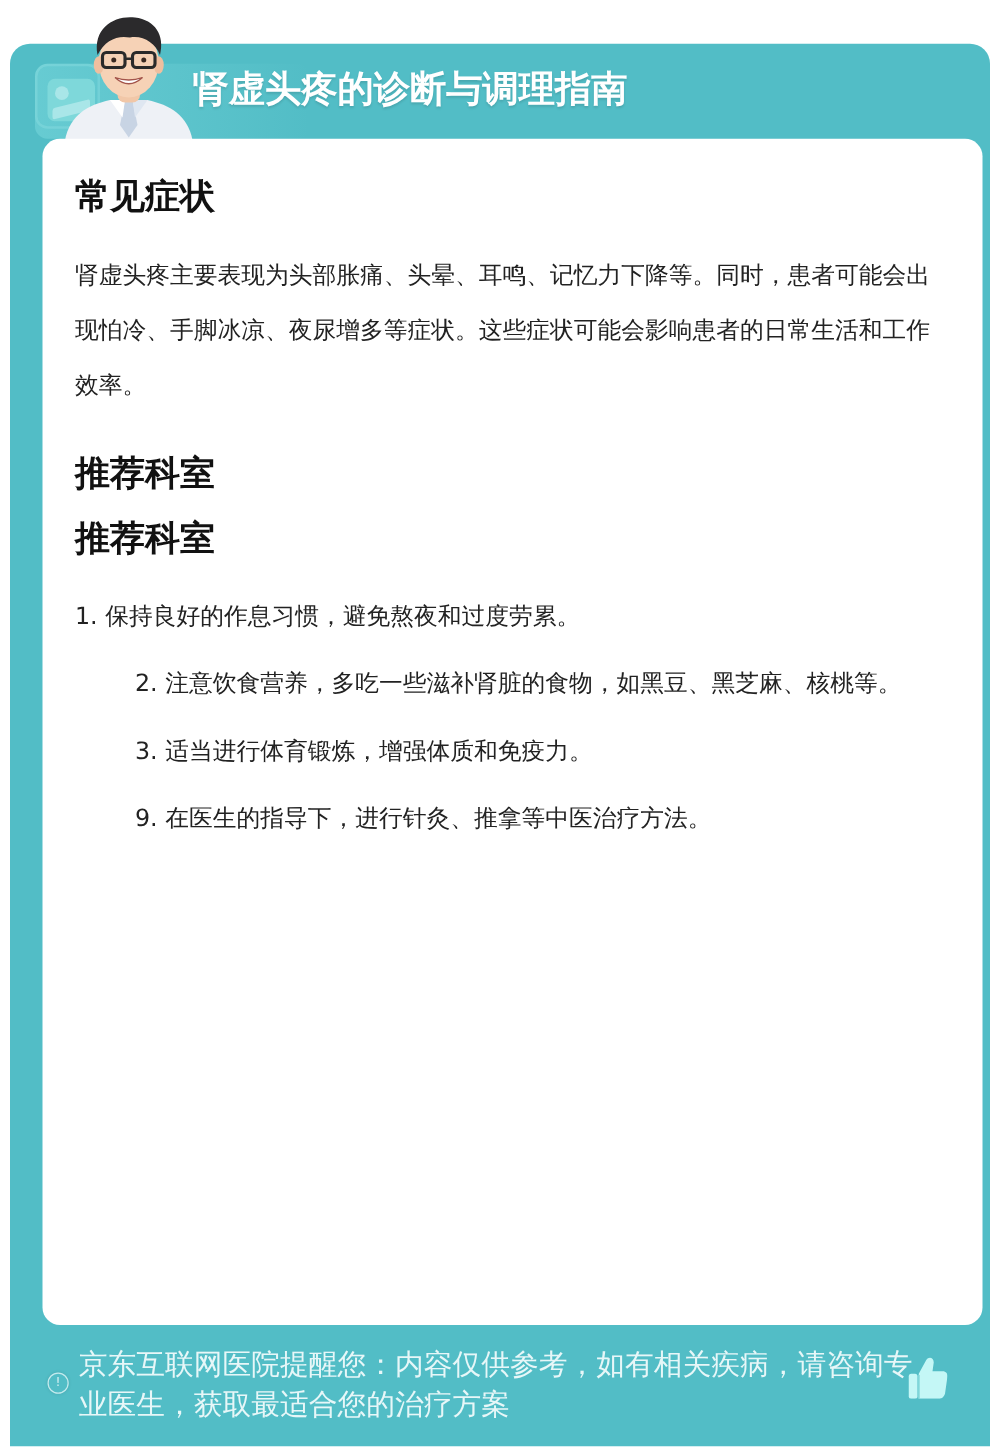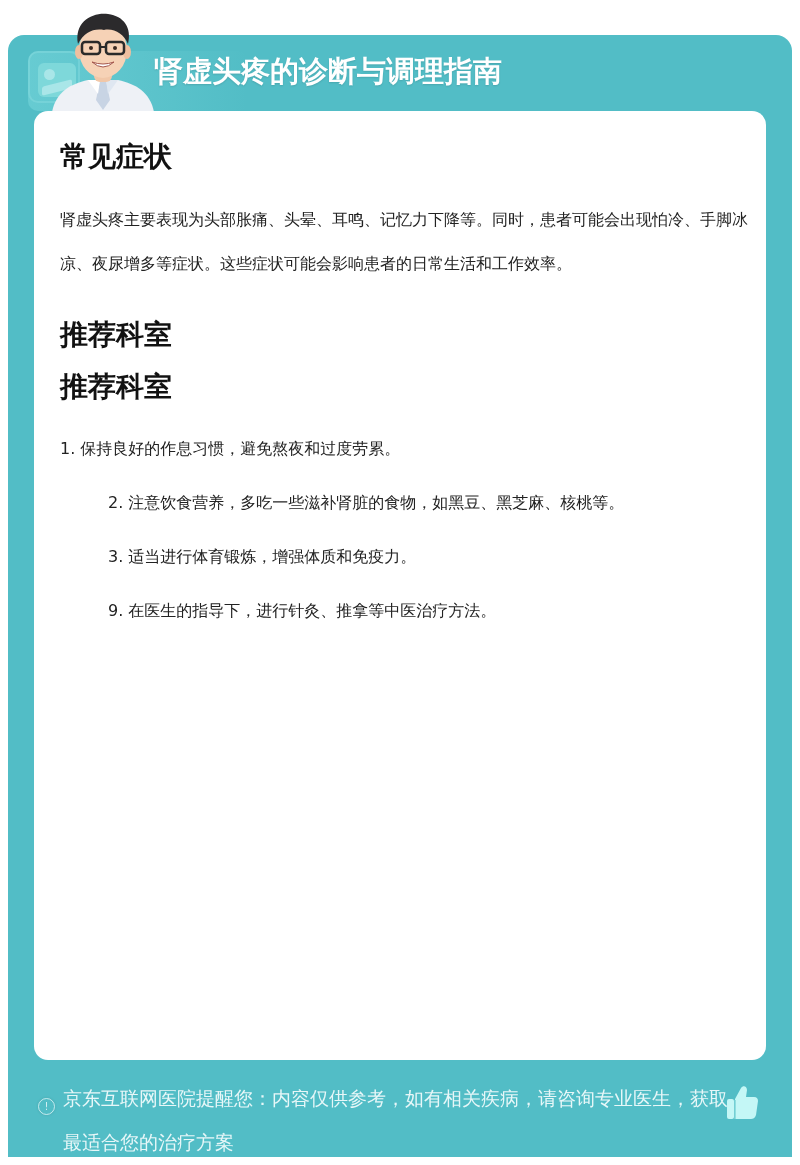--- a/index.html
+++ b/index.html
@@ -33,40 +33,40 @@
   .avatar {
     position: absolute; left: 48px; top: 10px; width: 110px; height: 102px;
   }
   .title {
     position: absolute; left: 154px; top: 52px; color: #ffffff;
     font-size: 29px; font-weight: bold; letter-spacing: 0px;
     text-shadow: 0 1px 2px rgba(0,0,0,0.12);
   }
   .card {
     position: absolute; left: 34px; top: 111px; width: 732px; height: 949px;
-    background: #ffffff; border-radius: 14px;
+    background: #ffffff; border-radius: 14px; padding-left: 20px;
   }
   .content { position: absolute; left: 26px; top: 26px; width: 690px; color: #1a1a1a; }
   h2 {
     margin: 0; font-size: 28px; font-weight: bold; color: #111;
     line-height: 40px;
   }
   p {
-    margin: 0; font-size: 16px; line-height: 44px; color: #222;
+    margin: 0; font-size: 19px; line-height: 44px; color: #222;
   }
   .sec1-h { margin-top: 0; }
   .sec1-p { margin-top: 21px; }
   .sec2-h { margin-top: 29px; }
   .sec2-p { margin-top: 21px; }
   .sec3-h { margin-top: 12px; }
   .tip { margin-top: 20px; }
   .tip + .tip { margin-top: 10px; margin-left: 48px; }
   .footer {
     position: absolute; left: 63px; top: 1076px; width: 668px;
-    color: #e7f7f8; font-size: 19px; line-height: 44px;
+    color: #e7f7f8; font-size: 23px; line-height: 32px;
   }
   .info-icon {
     position: absolute; left: 38px; top: 1098px; width: 15px; height: 15px;
     border: 1.5px solid rgba(225,245,246,0.8); border-radius: 50%;
     color: rgba(225,245,246,0.9); font-size: 10px; line-height: 15px; text-align: center;
     box-shadow: 0 0 3px rgba(0,0,0,0.12);
   }
   .thumb-icon {
     position: absolute; left: 726px; top: 1085px; width: 32px; height: 34px;
   }

